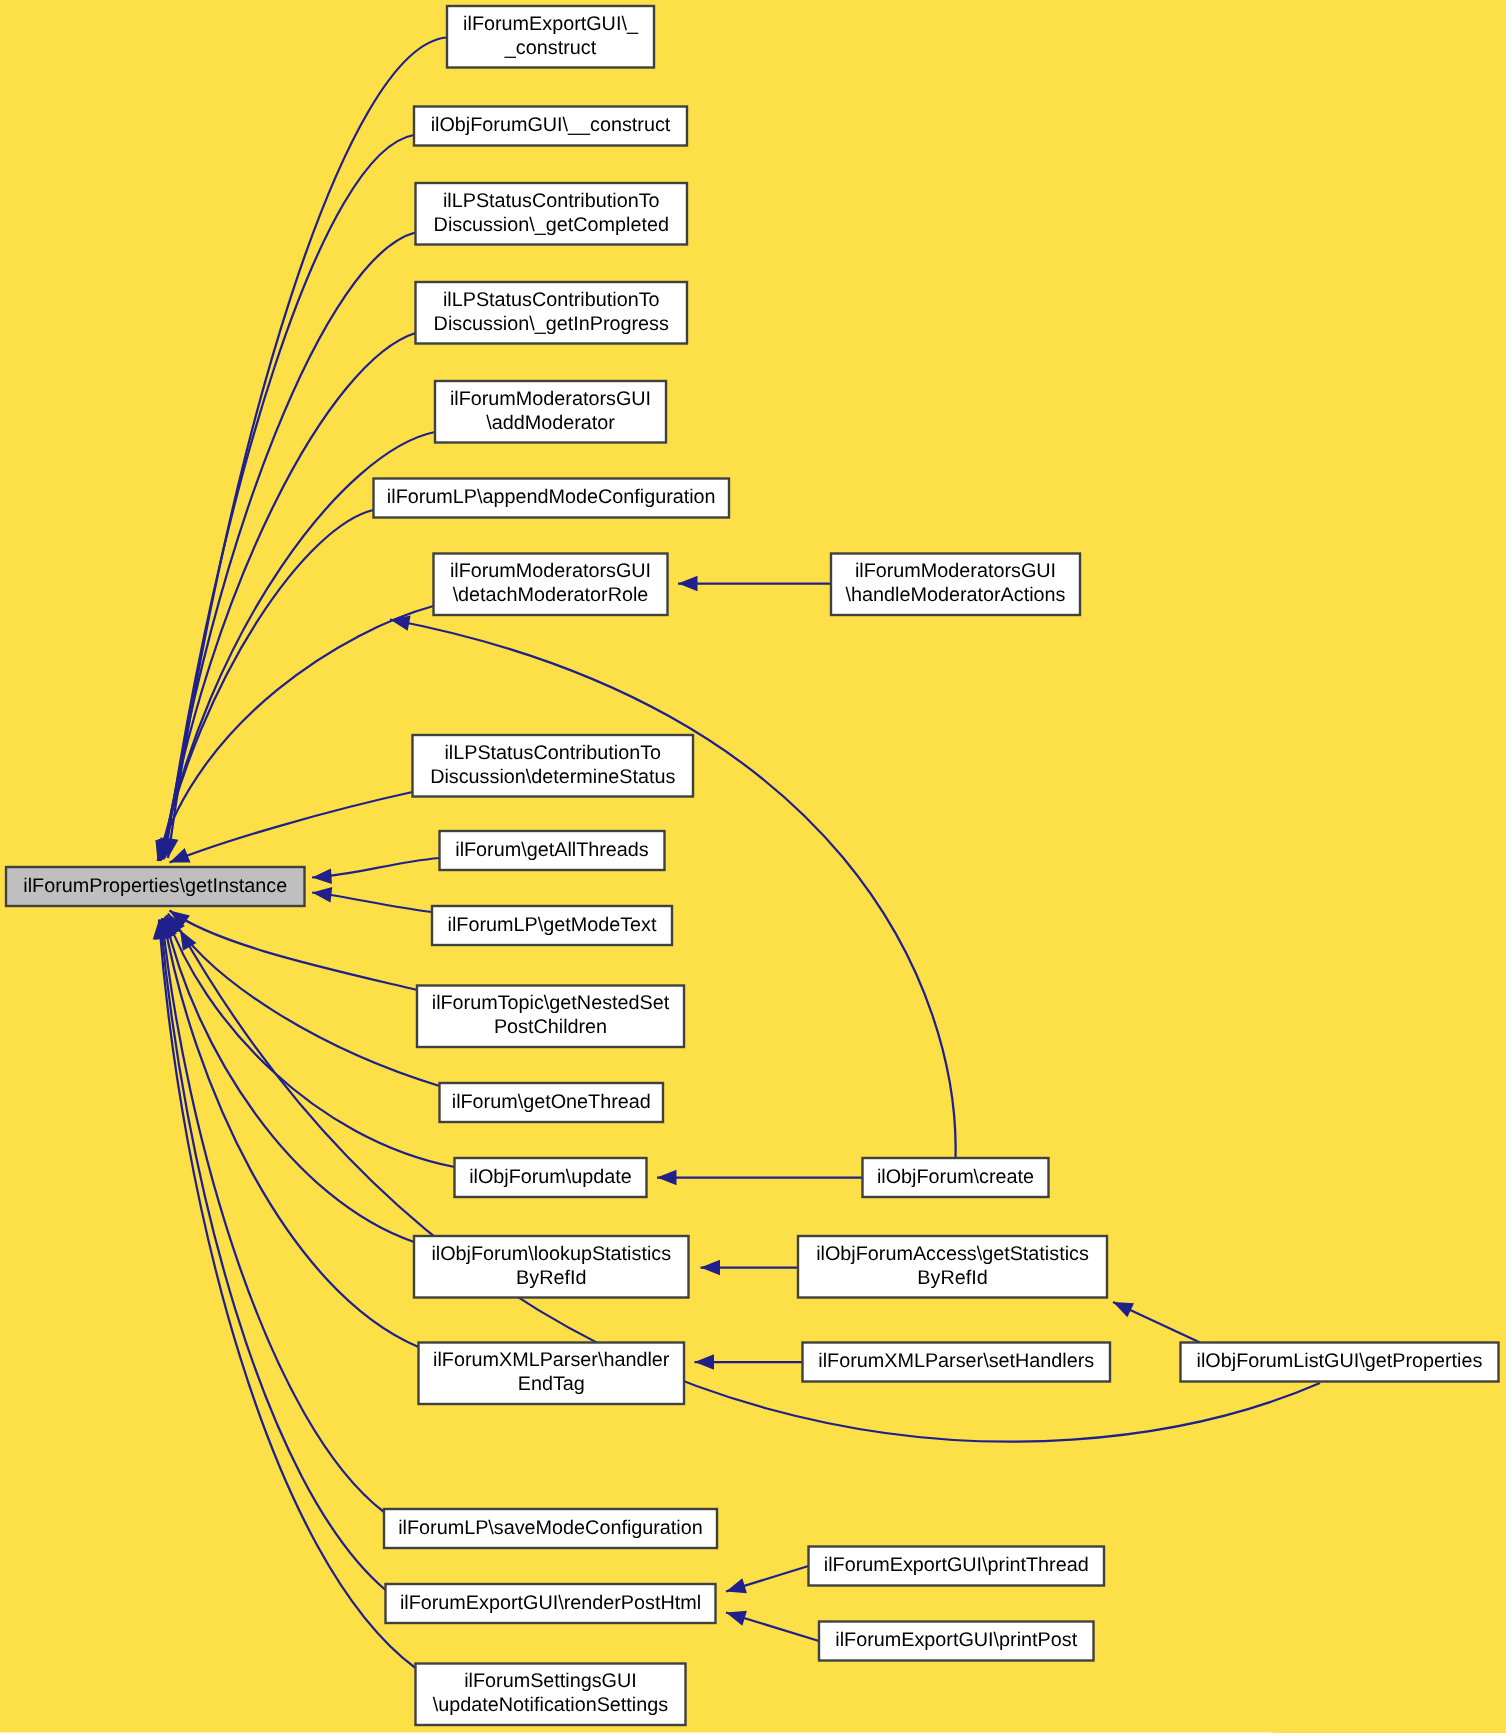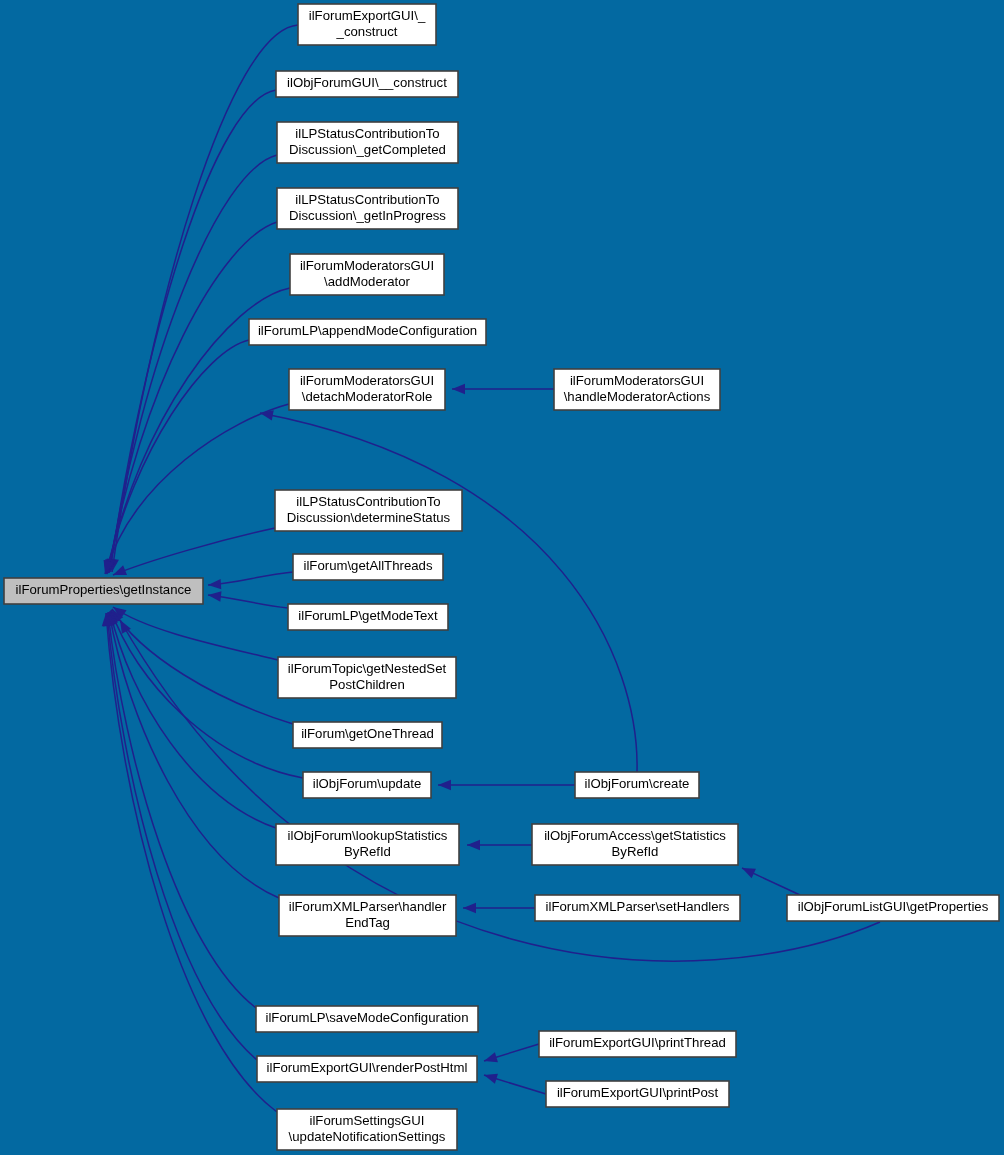--- a/index.html
+++ b/index.html
@@ -4,21 +4,21 @@
 <style>
   html, body {
     margin: 0;
     padding: 0;
     background: #ffffff;
   }
   #graph-root {
     position: relative;
     width: 1004px;
     height: 1155px;
-    background: #0369a1;
+    background: #fde047;
     font-family: "Liberation Sans", sans-serif;
     overflow: hidden;
   }
   svg#callgraph {
     position: absolute;
     left: 0;
     top: 0;
     width: 1004px;
     height: 1155px;
     display: block;

